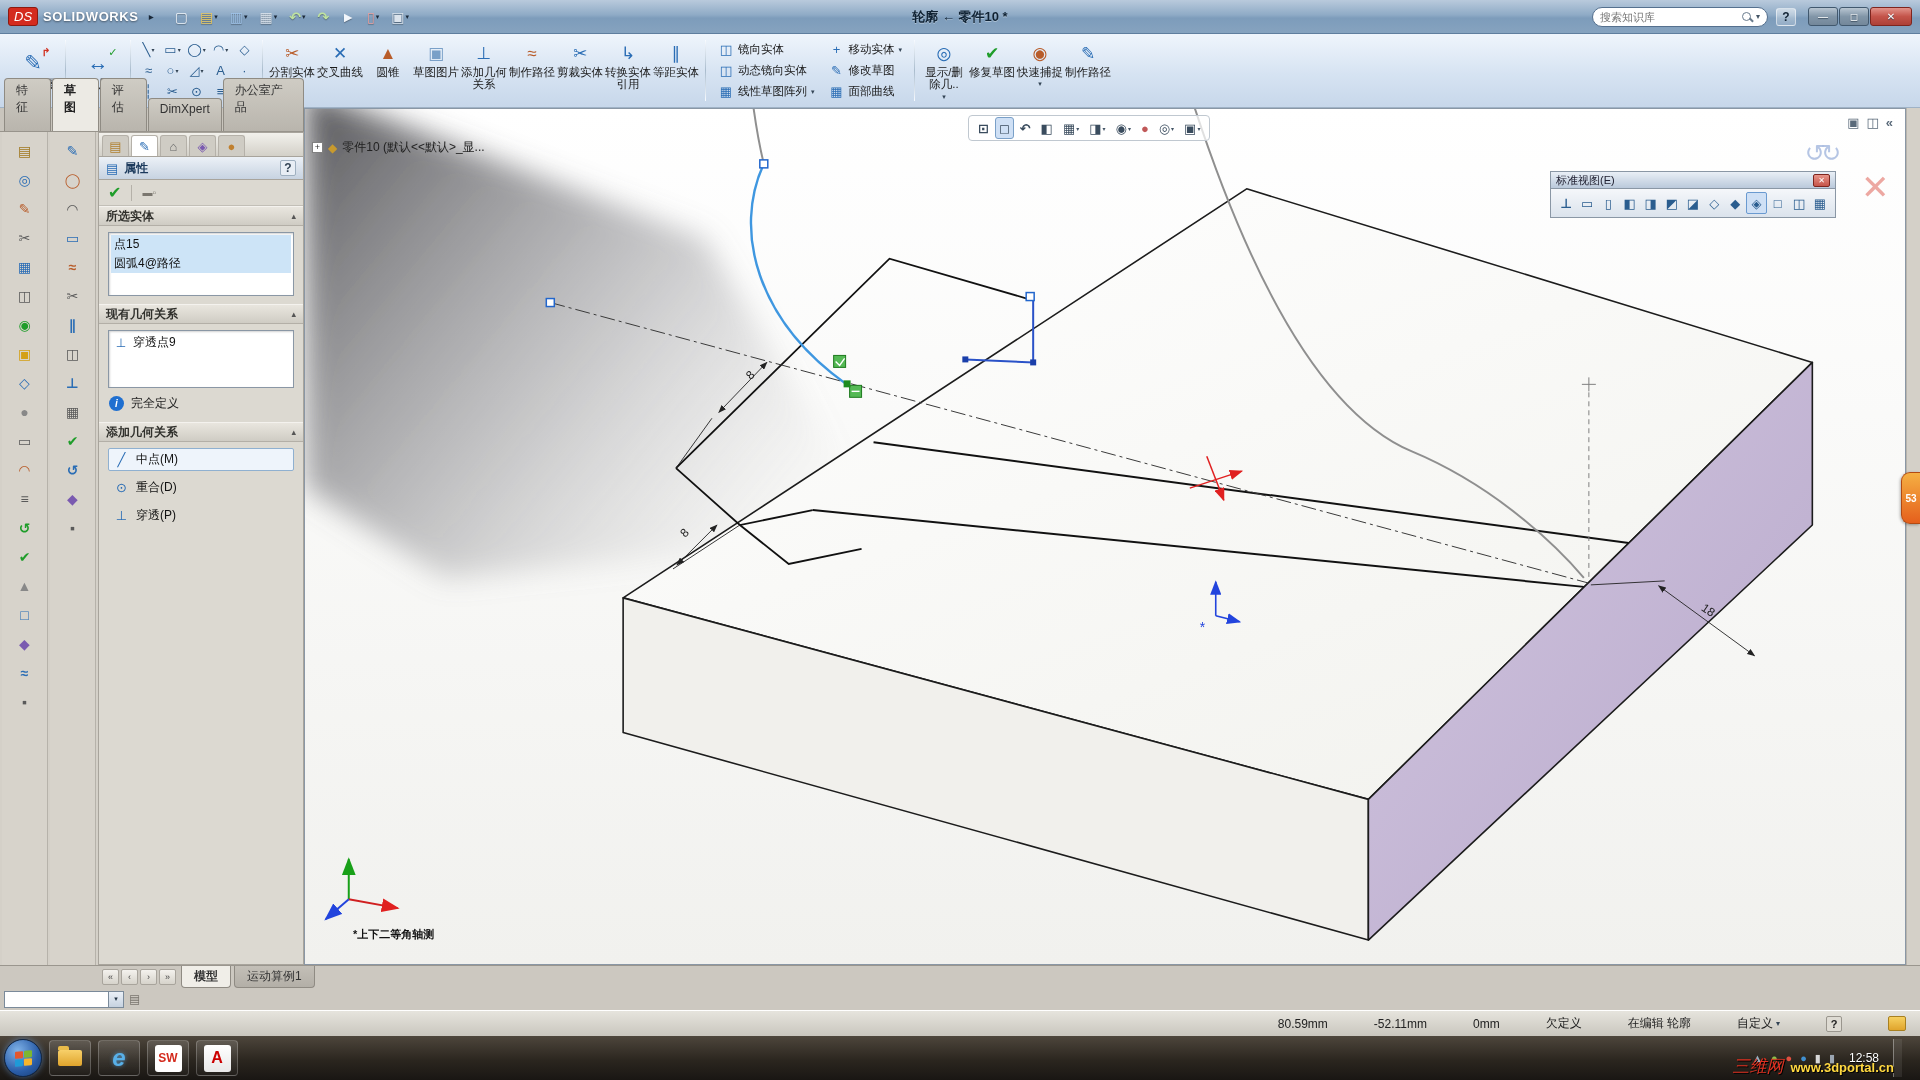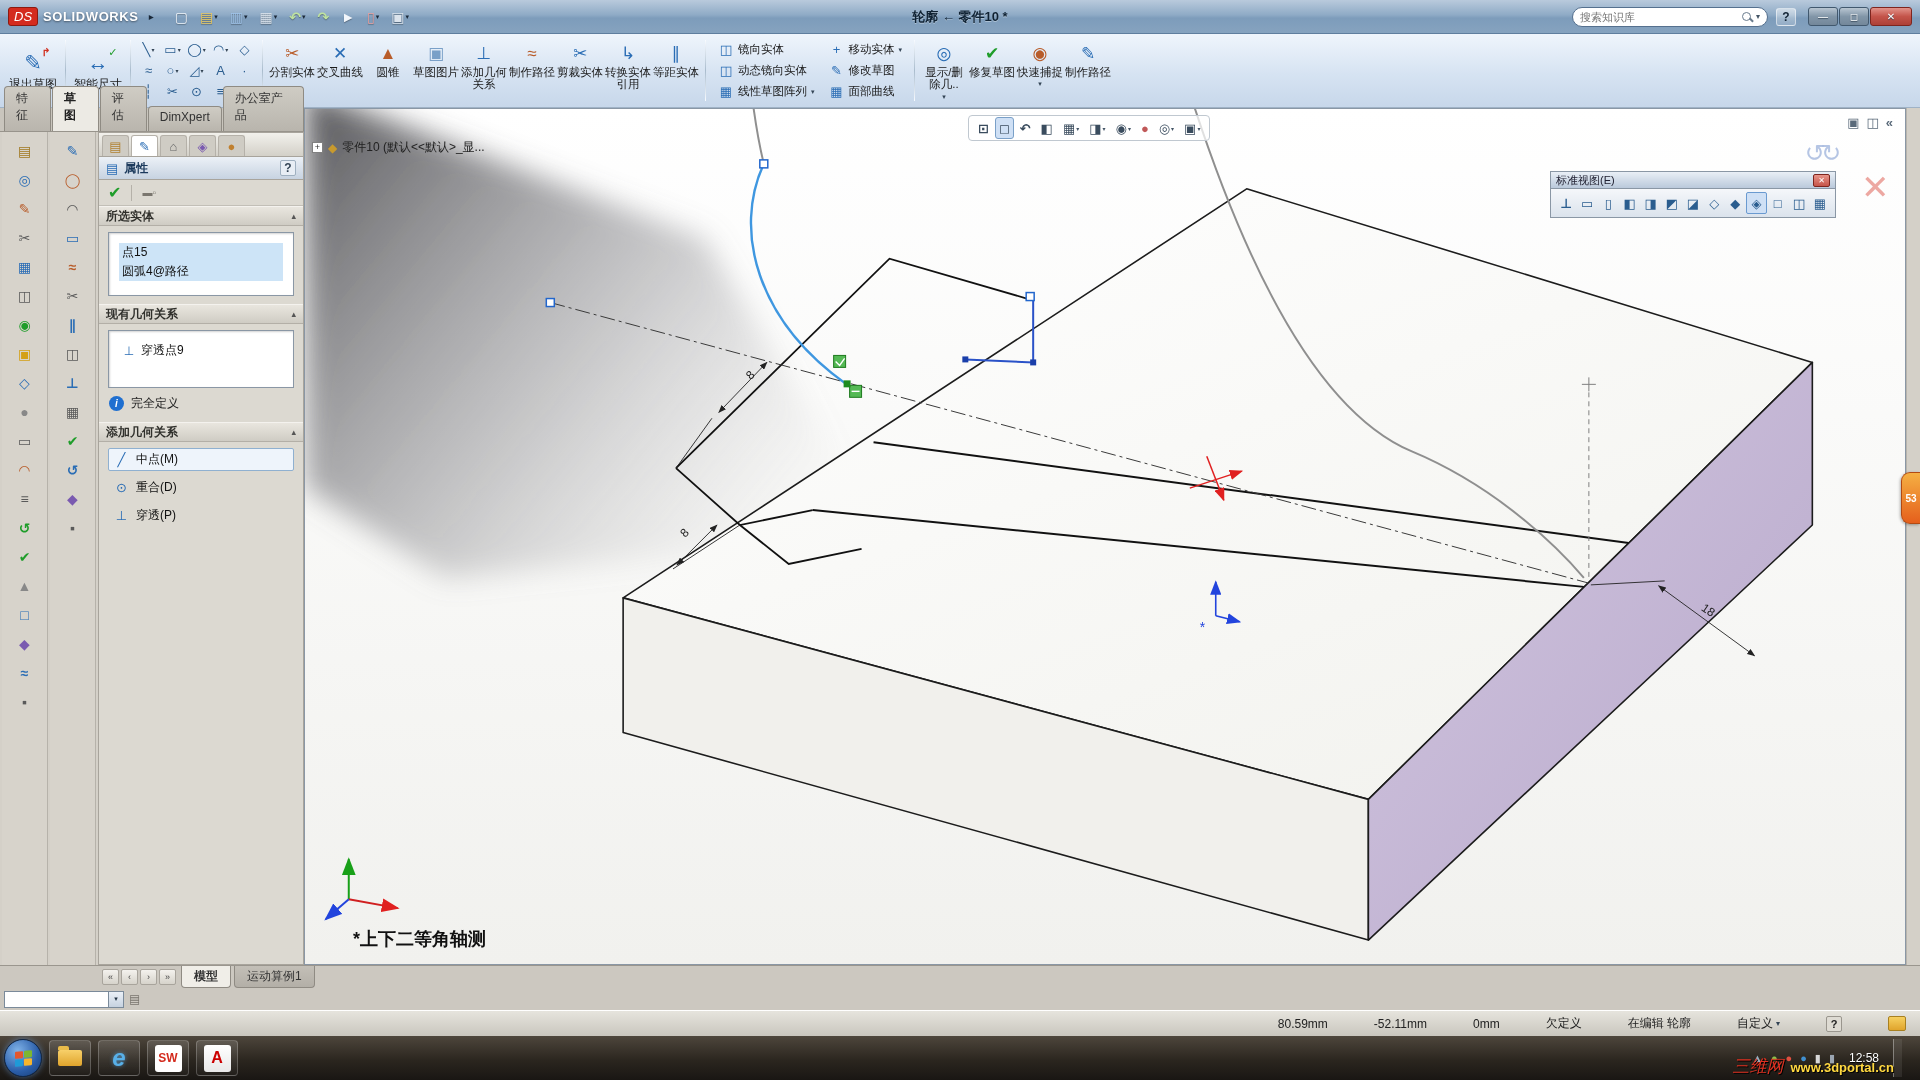--- a/index.html
+++ b/index.html
@@ -15,21 +15,21 @@
     border-radius:3px;font-size:13px;border:1px solid #8d1a10}
   .logo-text{color:#fff;font-weight:bold;font-size:13px;letter-spacing:.6px;text-shadow:0 1px 2px rgba(0,0,0,.45)}
   .menu-arrow{color:#1a2838;font-size:10px;margin:0 4px}
   .qi{display:flex;align-items:center;gap:2px;margin-left:6px}
   .qi-btn{height:24px;padding:0 4px;display:flex;align-items:center;gap:1px;border-radius:3px;border:1px solid transparent}
   .qi-g{font-size:14px;line-height:1;text-shadow:0 1px 1px rgba(0,0,0,.35)}
   .qi-caret{font-size:7px;color:#1a2838}
   .tb-title{position:absolute;left:50%;transform:translateX(-50%);top:8px;font-size:13px;color:#0f2233;
     font-weight:bold;text-shadow:0 1px 0 rgba(255,255,255,.35)}
   .tb-right{margin-left:auto;display:flex;align-items:center;gap:8px}
-  .searchbox{width:196px;height:20px;background:#fff;border:1px solid #55708e;border-radius:10px;
+  .searchbox{width:176px;height:20px;background:#fff;border:1px solid #55708e;border-radius:10px;
     display:flex;align-items:center;padding:0 7px;gap:5px}
   .searchbox input{border:none;outline:none;flex:1;font-size:11px;color:#555;background:transparent;min-width:0}
   .mag{width:9px;height:9px;border:1.6px solid #6a7c8e;border-radius:50%;position:relative;flex:none}
   .mag::after{content:'';position:absolute;width:5px;height:1.6px;background:#6a7c8e;right:-4px;bottom:-1px;transform:rotate(45deg)}
   .sb-caret{font-size:8px;color:#456}
   .help-btn{width:20px;height:18px;display:flex;align-items:center;justify-content:center;color:#123;
     font-weight:bold;font-size:12px;border-radius:3px;border:1px solid rgba(255,255,255,.5);
     background:linear-gradient(rgba(255,255,255,.5),rgba(255,255,255,.15))}
   .winbtns{display:flex;gap:1px;margin-left:4px}
   .wbtn{width:30px;height:19px;display:flex;align-items:center;justify-content:center;color:#fff;font-size:10px;
@@ -60,21 +60,21 @@
   .tcaret{font-size:7px;color:#345}
   .stackcol{display:flex;flex-direction:column;justify-content:center;gap:2px}
   .srow{display:flex;align-items:center;gap:4px;font-size:11.5px;color:#1a1a1a;padding:1px 5px;
     border:1px solid transparent;border-radius:2px;white-space:nowrap}
   .srow .si{font-size:13px;width:16px;text-align:center;color:#2a6db5}
   .srow .scaret{font-size:7px;color:#345}
 
   
   .tabrow{position:absolute;left:0;top:108px;width:304px;height:24px;background:#c9c5bd;
     display:flex;align-items:flex-end;padding:0 0 0 4px;gap:1px;border-bottom:1px solid #98948c}
-  .rtab{padding:3px 11px 7px;font-size:12px;color:#333;background:linear-gradient(#cfccc4,#b9b5ad);
+  .rtab{padding:3px 11px 15px;font-size:12px;color:#333;background:linear-gradient(#cfccc4,#b9b5ad);
     border:1px solid #8f8b83;border-bottom:none;border-radius:4px 4px 0 0}
   .rtab.active{background:#eceae4;font-weight:bold;color:#222}
 
   
   .strip{position:absolute;top:132px;height:833px;background:#d7d3cb;border-right:1px solid #b6b2aa;
     display:flex;flex-direction:column;align-items:center;padding-top:8px;gap:7px;overflow:hidden}
   .strip1{left:2px;width:46px}
   .strip2{left:50px;width:46px}
   .strip-icon{width:26px;height:22px;display:flex;align-items:center;justify-content:center;font-size:14px;
     border:1px solid transparent;border-radius:3px}
@@ -94,21 +94,21 @@
     display:flex;align-items:center;justify-content:center;border:1px solid #9fb0c0;border-radius:2px;background:#e8eef5}
   .pm-okbar{height:26px;display:flex;align-items:center;gap:10px;padding:0 9px;background:#dcd9d1;border-bottom:1px solid #c2bfb7}
   .ok-check{color:#1f9d2a;font-size:16px;font-weight:bold}
   .okdiv{width:1px;height:16px;background:#b5b1a9}
   .pin{color:#7a766e;font-size:10px}
   .sec-h{height:20px;background:linear-gradient(#e9e6df,#cfccc4);border-top:1px solid #f4f2ee;
     border-bottom:1px solid #b3afa7;display:flex;align-items:center;padding:0 7px;font-size:12px;font-weight:bold;color:#30302c}
   .sec-h .chev{margin-left:auto;font-size:9px;color:#555}
   .sec-b{padding:6px 9px 8px;display:flex;flex-direction:column;gap:5px}
   .pm-list{background:#fff;border:1px solid #8a97a5;box-shadow:inset 1px 1px 2px rgba(0,0,0,.18);
-    font-size:12px;padding:10px;color:#111}
+    font-size:12px;padding:2px;color:#111}
   .pm-list .row{padding:1px 3px;display:flex;align-items:center;gap:5px}
   .pm-list .row.sel{background:#cde4f7}
   .pm-list .ricn{color:#2a6db5;font-size:12px;width:14px;text-align:center}
   .info-row{display:flex;align-items:center;gap:7px;font-size:12px;color:#222;padding:2px 1px}
   .info-i{width:15px;height:15px;border-radius:50%;background:#1f6fd0;color:#fff;font-size:10px;font-weight:bold;
     font-style:italic;display:flex;align-items:center;justify-content:center;flex:none}
   .rel-row{display:flex;align-items:center;gap:7px;font-size:12px;color:#111;padding:2px 5px;
     border:1px solid transparent;border-radius:2px}
   .rel-row .ricn{color:#2a6db5;font-size:13px;width:15px;text-align:center}
   .rel-row.active{background:#eef4fb;border-color:#8fb0d0}
@@ -134,21 +134,21 @@
   .stdviews{position:absolute;left:1245px;top:62px;width:286px}
   .sv-title{height:18px;background:linear-gradient(#e9eff6,#bac9db);border:1px solid #8a97a5;
     display:flex;align-items:center;padding:0 5px;font-size:11px;color:#223}
   .sv-close{margin-left:auto;width:17px;height:13px;background:linear-gradient(#e89489,#c6554a);
     border:1px solid #7e251e;border-radius:2px;color:#fff;font-size:8px;display:flex;align-items:center;justify-content:center}
   .sv-row{background:linear-gradient(#f5f7fa,#dbe3ec);border:1px solid #8a97a5;border-top:none;
     display:flex;align-items:center;gap:1px;padding:3px 5px}
   .sv{width:21px;height:22px;display:flex;align-items:center;justify-content:center;font-size:13px;color:#2a5d8f;
     border:1px solid transparent;border-radius:2px}
   .sv.active{background:#cfe0f5;border-color:#6a9ad0}
-  .viewname{position:absolute;left:48px;top:818px;font-size:18px;font-weight:bold;color:#111}
+  .viewname{position:absolute;left:48px;top:818px;font-size:11px;font-weight:bold;color:#111}
   .rstrip{position:absolute;left:1906px;top:108px;width:14px;height:857px;background:#d4d0c8;border-left:1px solid #b8b4ac}
   .side-tab{position:absolute;right:0;top:472px;width:19px;height:52px;border-radius:9px 0 0 9px;
     background:linear-gradient(#f5b043,#e55f1c);border:1px solid #b34a12;border-right:none;
     color:#fff;font-size:10px;font-weight:bold;display:flex;align-items:center;justify-content:center;
     box-shadow:-1px 1px 3px rgba(0,0,0,.3);z-index:30}
 
   
   .mtabs{position:absolute;left:0;top:965px;width:1920px;height:23px;background:#ccc8c0;
     border-top:1px solid #9a968e;display:flex;align-items:center;padding-left:102px;gap:2px}
   .nav{width:17px;height:16px;display:flex;align-items:center;justify-content:center;font-size:9px;color:#444;

